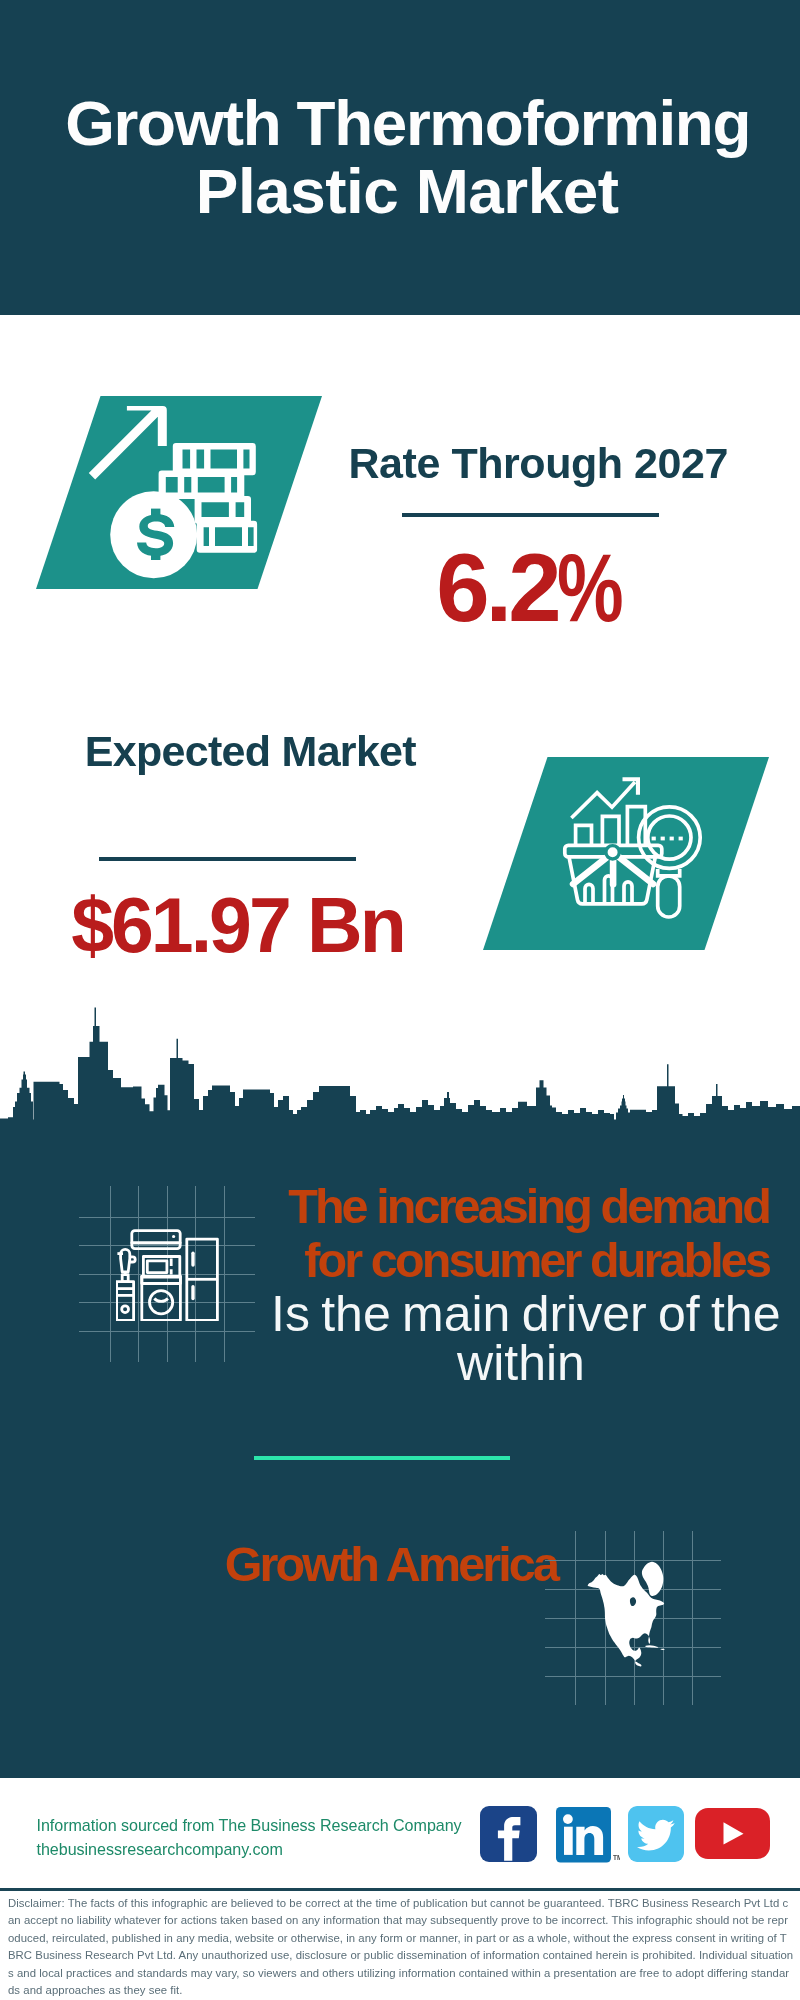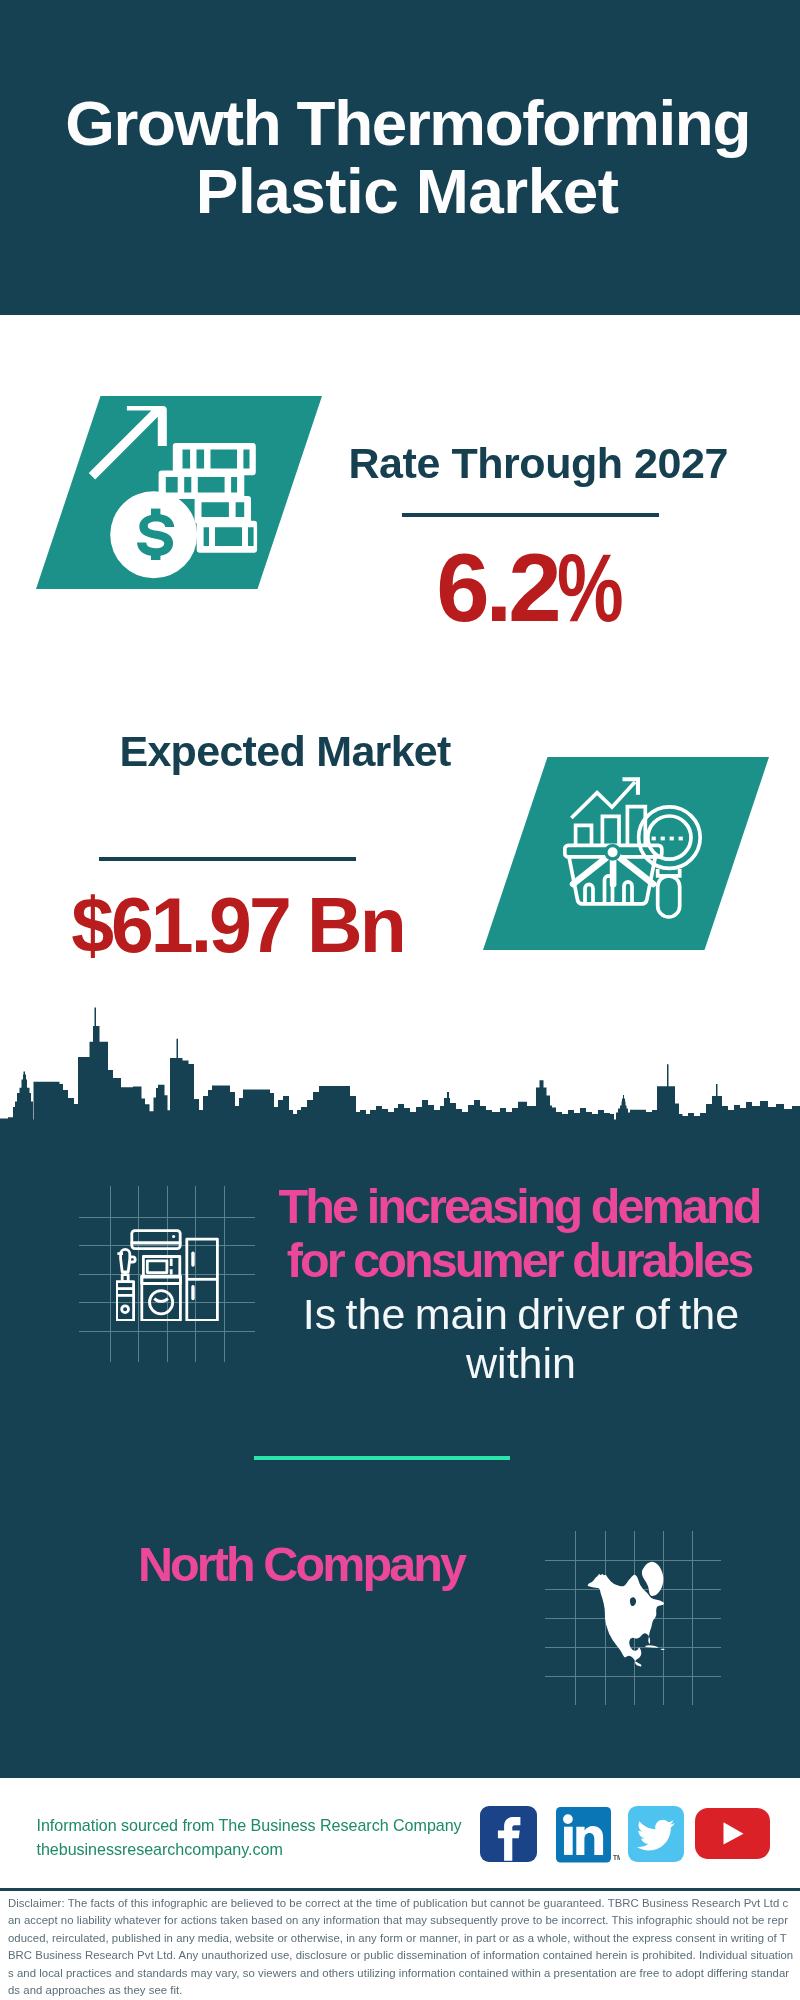--- a/index.html
+++ b/index.html
@@ -26,23 +26,23 @@
 .v-num{display:inline-block;letter-spacing:-4.1px;margin-right:-4.1px}
 .v-pct{display:inline-block;transform:scaleX(0.78);transform-origin:left center;margin-left:4px;margin-right:-19px}
 
 
 .dark{position:absolute;left:0;top:1120px;width:800px;height:658px;background:#164152}
 .sky{position:absolute;left:0;top:1005px;width:800px;height:120px;display:block}
 
 .grid-box{position:absolute}
 .grid-box i{position:absolute;background:#5d808d}
 
-.green-head{position:absolute;color:#ec4899;font-size:48.5px;font-weight:700;line-height:54.4px;letter-spacing:-2.9px;text-align:center}
+.green-head{position:absolute;color:#c2410c;font-size:48.5px;font-weight:700;line-height:54.4px;letter-spacing:-2.9px;text-align:right}
 .white-sub{position:absolute;color:#f4f7f8;font-weight:400;text-align:center}
-.ws-a{font-size:43px;line-height:49.3px;word-spacing:-2.6px}
+.ws-a{font-size:50px;line-height:49.3px;word-spacing:-2.6px}
 .ws-b{font-size:43.8px;line-height:49.3px;word-spacing:1.2px}
 .greenrule{position:absolute;background:#2ce5ab;height:4px}
 
 
 .src{position:absolute;color:#1d8a68;font-size:16.1px;line-height:24.4px;letter-spacing:-0.04px}
 .social{position:absolute;border-radius:9px;overflow:hidden}
 .divider{position:absolute;background:#1b4555;height:3.2px}
 .disc{position:absolute;color:#5a6e78;font-size:11.35px;line-height:17.4px;text-align:left;word-break:break-all;letter-spacing:0.05px}
 </style>
 </head>
@@ -99,21 +99,21 @@
 
   <div class="stat-head" style="left:338px;top:381px;width:400px;">
     <br>
     <span class="sh-b">Rate Through 2027</span>
   </div>
   <div class="rule" style="left:402px;top:513px;width:257px;"></div>
   <div class="stat-val" style="left:330px;top:540px;width:400px;font-size:96px;line-height:96px;">
     <span class="v-num">6.2</span><span class="v-pct">%</span>
   </div>
 
-  <div class="stat-head" style="left:50px;top:724px;width:400px;text-align:right;">
+  <div class="stat-head" style="left:50px;top:724px;width:400px;">
     <span class="sh-c">Expected Market</span><br>
   </div>
   <div class="rule" style="left:99px;top:857px;width:257px;"></div>
   <div class="stat-val" style="left:36px;top:887px;width:400px;font-size:77px;line-height:77px;letter-spacing:-3px;text-indent:3px;">$61.97 Bn</div>
 
   <div class="para" style="left:483px;top:757px;width:286px;height:193px;">
     <svg width="286" height="193" viewBox="0 0 286 193">
       <polygon points="64.5,0 286,0 221.5,193 0,193" fill="#1c918a"></polygon>
       <g fill="none" stroke="#ffffff" stroke-width="3.7" stroke-linecap="butt" stroke-linejoin="miter">
 
@@ -211,21 +211,21 @@
     <span>The increasing demand</span><br>
     <span>for consumer durables</span>
   </div>
   <div class="white-sub ws-a" style="left:271px;top:1290px;width:500px;white-space:nowrap;">
     <span>Is the main driver of the</span><br>
     <span>within</span>
   </div>
 
   <div class="greenrule" style="left:254px;top:1456px;width:256px;"></div>
 
-  <div class="green-head" style="left:45px;top:1537px;width:512px;">North Company</div>
+  <div class="green-head" style="left:45px;top:1537px;width:512px;">Growth America</div>
 
   <div class="grid-box" style="left:545px;top:1531px;width:176px;height:174px;">
     <i style="left:0;top:29px;width:176px;height:1.3px"></i>
     <i style="left:0;top:58px;width:176px;height:1.3px"></i>
     <i style="left:0;top:87px;width:176px;height:1.3px"></i>
     <i style="left:0;top:116px;width:176px;height:1.3px"></i>
     <i style="left:0;top:145px;width:176px;height:1.3px"></i>
     <i style="left:30px;top:0;width:1.3px;height:174px"></i>
     <i style="left:60px;top:0;width:1.3px;height:174px"></i>
     <i style="left:89px;top:0;width:1.3px;height:174px"></i>

